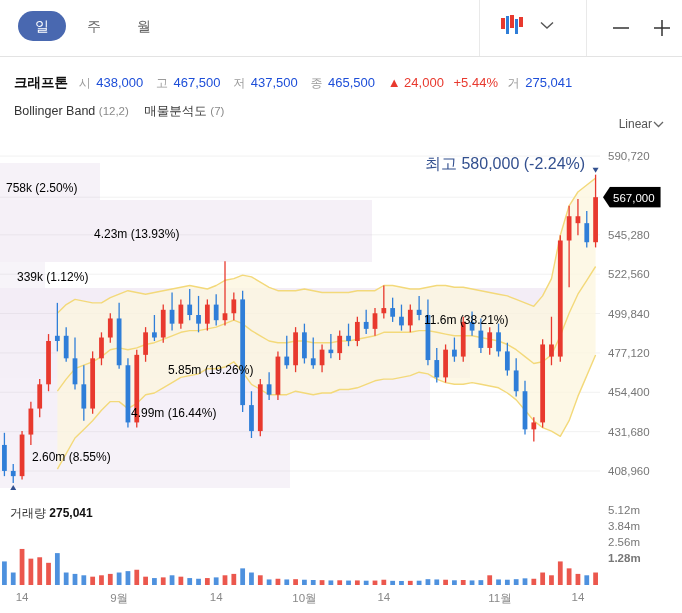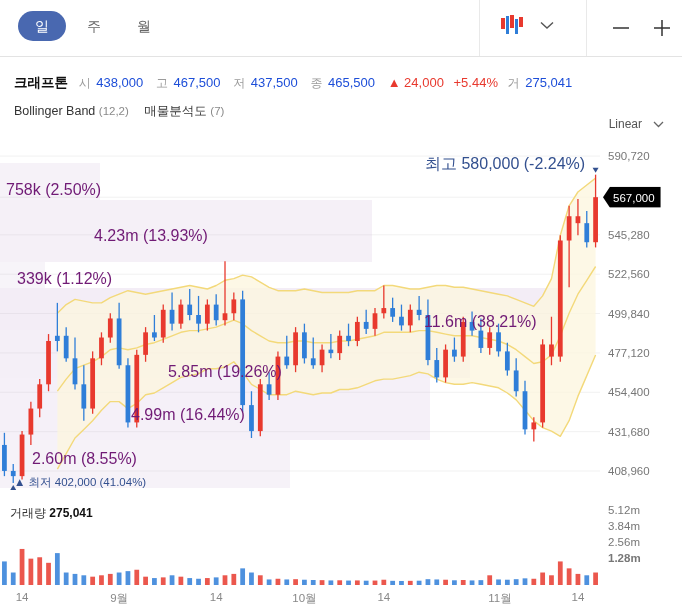--- a/index.html
+++ b/index.html
@@ -29,42 +29,42 @@
   .info{position:absolute;left:14px;top:74px;white-space:nowrap;font-size:13px;color:#222;}
   .sym{font-weight:bold;font-size:13.5px;color:#111;margin-right:7px;}
   .lab{color:#9b9b9b;font-size:12px;margin-right:2px;}
   .val{color:#1d4ed8;margin-right:9px;}
   .up{color:#e8392e;margin-right:6px;}
   .indicators{position:absolute;left:14px;top:103px;font-size:12.5px;color:#333;white-space:nowrap;}
   .ind-par{color:#8a8a8a;font-size:11.5px;}
   .ind2{margin-left:12px;}
 
   .scalebtn{position:absolute;right:18px;top:117px;font-size:12px;color:#555;
-    display:flex;align-items:center;gap:11px;cursor:pointer;}
+    display:flex;align-items:center;gap:1px;cursor:pointer;}
 
   
   .plot{position:absolute;left:0;top:140px;width:600px;height:350px;overflow:hidden;}
   .volpane{position:absolute;left:0;top:498px;width:600px;height:87px;overflow:hidden;}
   .axis{position:absolute;left:600px;top:140px;width:82px;height:350px;}
   .vaxis{position:absolute;left:600px;top:498px;width:82px;height:87px;}
   .xaxis{position:absolute;left:0;top:585px;width:600px;height:28px;}
 
   .ytick{position:absolute;left:8px;font-size:11.5px;color:#777;transform:translateY(-50%);white-space:nowrap;}
   .price-badge{position:absolute;left:3px;height:21px;background:#000000;color:#fff;
     font-size:11.5px;display:flex;align-items:center;padding:0 6px 0 10px;
     transform:translateY(-50%);white-space:nowrap;
     clip-path:polygon(7px 0,100% 0,100% 100%,7px 100%,0 50%);}
   .vtick{position:absolute;left:8px;font-size:11.5px;color:#777;transform:translateY(-50%);white-space:nowrap;}
   .xtick{position:absolute;top:6px;font-size:11.5px;color:#888;transform:translateX(-50%);white-space:nowrap;}
 
   .volhdr{position:absolute;left:10px;top:505px;font-size:12px;color:#333;z-index:6;white-space:nowrap;}
   .volhdr b{color:#111;font-weight:bold;}
 
   
-  .plabel{position:absolute;font-size:16px;color:#701a75;white-space:nowrap;z-index:5;}
+  .plabel{position:absolute;font-size:12px;color:#000000;white-space:nowrap;z-index:5;}
   .hi-label{position:absolute;font-size:16px;color:#33508f;white-space:nowrap;z-index:5;}
   .lo-label{position:absolute;font-size:11.5px;color:#33508f;white-space:nowrap;z-index:5;}
 </style>
 </head>
 <body>
 
 <div class="app">
 
   <div class="toolbar">
     <div class="periods">
@@ -306,21 +306,20 @@
       <div class="plabel" style="left: 6px; top: 181px;">758k (2.50%)</div>
       <div class="plabel" style="left: 94px; top: 227px;">4.23m (13.93%)</div>
       <div class="plabel" style="left: 6px; top: 270px; margin-left: 11px;">339k (1.12%)</div>
       <div class="plabel" style="left: 424px; top: 313px;">11.6m (38.21%)</div>
       <div class="plabel" style="left: 168px; top: 363px;">5.85m (19.26%)</div>
       <div class="plabel" style="left: 131px; top: 406px;">4.99m (16.44%)</div>
       <div class="plabel" style="left: 32px; top: 450px;">2.60m (8.55%)</div>
     </div>
 
   <div class="hi-label" id="hi-label" style="left:425px;top:154px;">최고 580,000 (-2.24%)</div>
-  <div class="lo-label" id="lo-label" style="left:14px;top:475px;">▲ 최저 402,000 (41.04%)</div>
 
   <div class="axis">
     <div id="yticks">
         <div class="ytick" style="top: 16.0792px;">590,720</div>
         <div class="ytick" style="top: 94.8119px;">545,280</div>
         <div class="ytick" style="top: 134.178px;">522,560</div>
         <div class="ytick" style="top: 173.545px;">499,840</div>
         <div class="ytick" style="top: 212.911px;">477,120</div>
         <div class="ytick" style="top: 252.277px;">454,400</div>
         <div class="ytick" style="top: 291.644px;">431,680</div>

